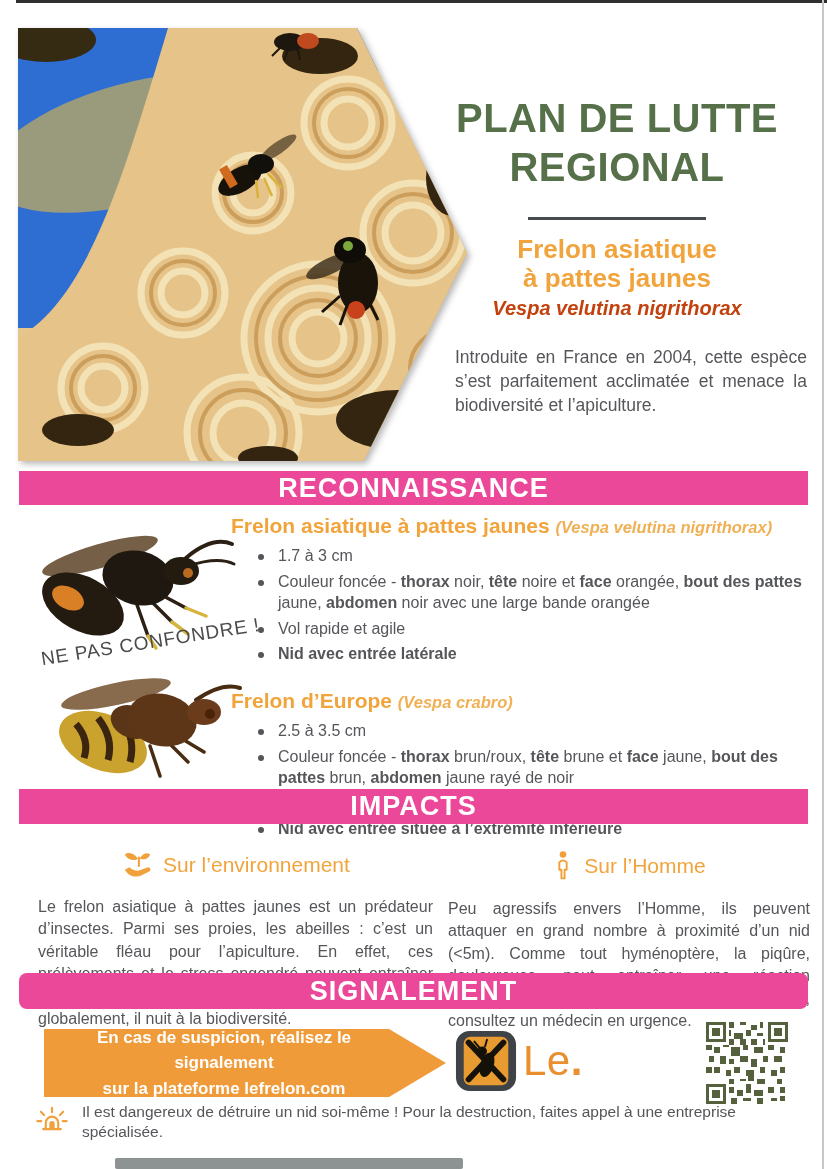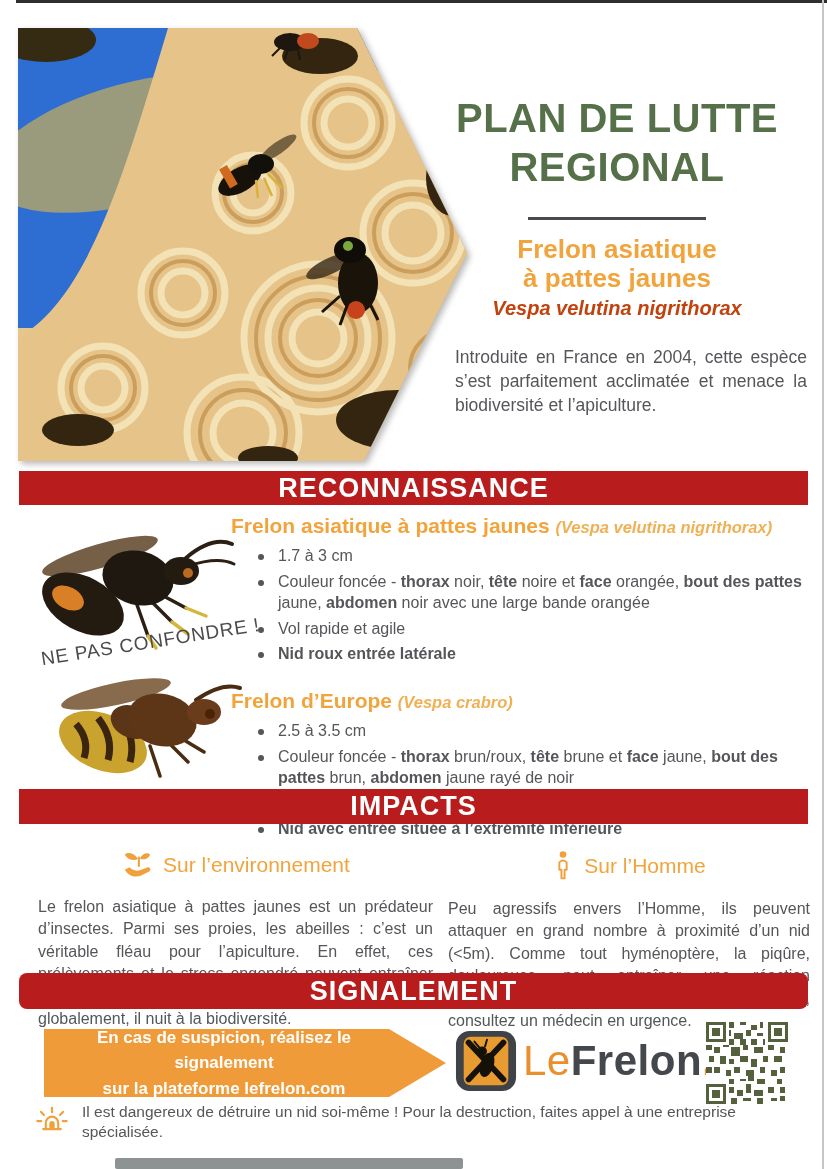--- a/index.html
+++ b/index.html
@@ -18,21 +18,21 @@
   .photo-clip svg{display:block;width:100%;height:100%;}
 
   .title-block{position:absolute;left:447px;top:94px;width:340px;text-align:center;}
   .main-title{font-size:40px;font-weight:700;color:#567149;line-height:1.22;letter-spacing:.5px;}
   .title-divider{width:178px;height:3px;background:#474b50;margin:25px auto 15px auto;}
   .subject-title{font-size:26px;font-weight:700;color:#f2a43c;line-height:1.12;}
   .subject-latin{font-size:20px;font-style:italic;color:#c2410c;font-weight:700;margin-top:4px;}
   .intro-text{position:absolute;left:455px;top:327px;width:352px;font-size:17.5px;line-height:1.38;text-align:justify;color:#55565a;}
 
   
-  .bar{position:absolute;left:19px;width:789px;background:#b91c1c;color:#ffffff;
+  .bar{position:absolute;left:19px;width:789px;background:#ec4899;color:#ffffff;
        display:flex;align-items:center;justify-content:center;
        font-weight:700;font-size:27px;letter-spacing:1px;}
   .bar-reco{top:471px;height:34px;}
   .bar-impacts{top:789px;height:35px;}
   .bar-signal{top:973px;height:36px;border-radius:8px;}
 
   
   .hornet1{position:absolute;left:28px;top:516px;width:212px;height:136px;}
   .hornet2{position:absolute;left:46px;top:666px;width:202px;height:116px;}
   .hornet1 svg,.hornet2 svg{width:100%;height:100%;display:block;}
@@ -212,21 +212,21 @@
       <circle cx="164" cy="48" r="5" fill="#4a2208"></circle>
     </svg>
   </div>
 
   <div class="species species-1">
     <h3><span>Frelon asiatique à pattes jaunes </span><span class="latin">(Vespa velutina nigrithorax)</span></h3>
     <ul>
       <li><span>1.7 à 3 cm</span></li>
       <li><span>Couleur foncée - </span><span class="b">thorax</span><span> noir, </span><span class="b">tête</span><span> noire et </span><span class="b">face</span><span> orangée, </span><span class="b">bout des pattes</span><span> jaune, </span><span class="b">abdomen</span><span> noir avec une large bande orangée</span></li>
       <li><span>Vol rapide et agile</span></li>
-      <li><span class="b">Nid roux entrée latérale</span></li>
+      <li><span class="b">Nid avec entrée latérale</span></li>
     </ul>
   </div>
 
   <div class="species species-2">
     <h3><span>Frelon d’Europe </span><span class="latin">(Vespa crabro)</span></h3>
     <ul>
       <li><span>2.5 à 3.5 cm</span></li>
       <li><span>Couleur foncée - </span><span class="b">thorax</span><span> brun/roux, </span><span class="b">tête</span><span> brune et </span><span class="b">face</span><span> jaune, </span><span class="b">bout des pattes</span><span> brun, </span><span class="b">abdomen</span><span> jaune rayé de noir</span></li>
       <li><span>Vol lourd</span></li>
       <li><span class="b">Nid avec entrée située à l’extrémité inférieure</span></li>
@@ -285,21 +285,20 @@
         <path d="M14,51 L29,35"></path>
           <path d="M50,51 L35,35"></path>
       </g>
       <ellipse cx="33" cy="36" rx="7" ry="13" fill="#141109" transform="rotate(18 33 36)"></ellipse>
       <circle cx="28" cy="22" r="5" fill="#141109"></circle>
       <path d="M25,18 l-5,-6 M31,17 l2,-7" stroke="#141109" stroke-width="2" fill="none" stroke-linecap="round"></path>
       <path d="M26,40 l-8,6 M40,42 l6,7" stroke="#141109" stroke-width="2.5" fill="none" stroke-linecap="round"></path>
     </svg>
     <div class="logo-word">
       <span class="logo-le">Le</span>
-        <span class="logo-frelon">Frelon</span>
         <span class="logo-dot">.</span>
     </div>
   </div>
 
   <div class="qr">
     <svg viewBox="0 0 29 29" shape-rendering="crispEdges" aria-hidden="true">
       <rect width="29" height="29" fill="#ffffff"></rect>
       <g fill="#55603c">
         <rect x="0" y="0" width="7" height="7"></rect>
           <rect x="22" y="0" width="7" height="7"></rect>

